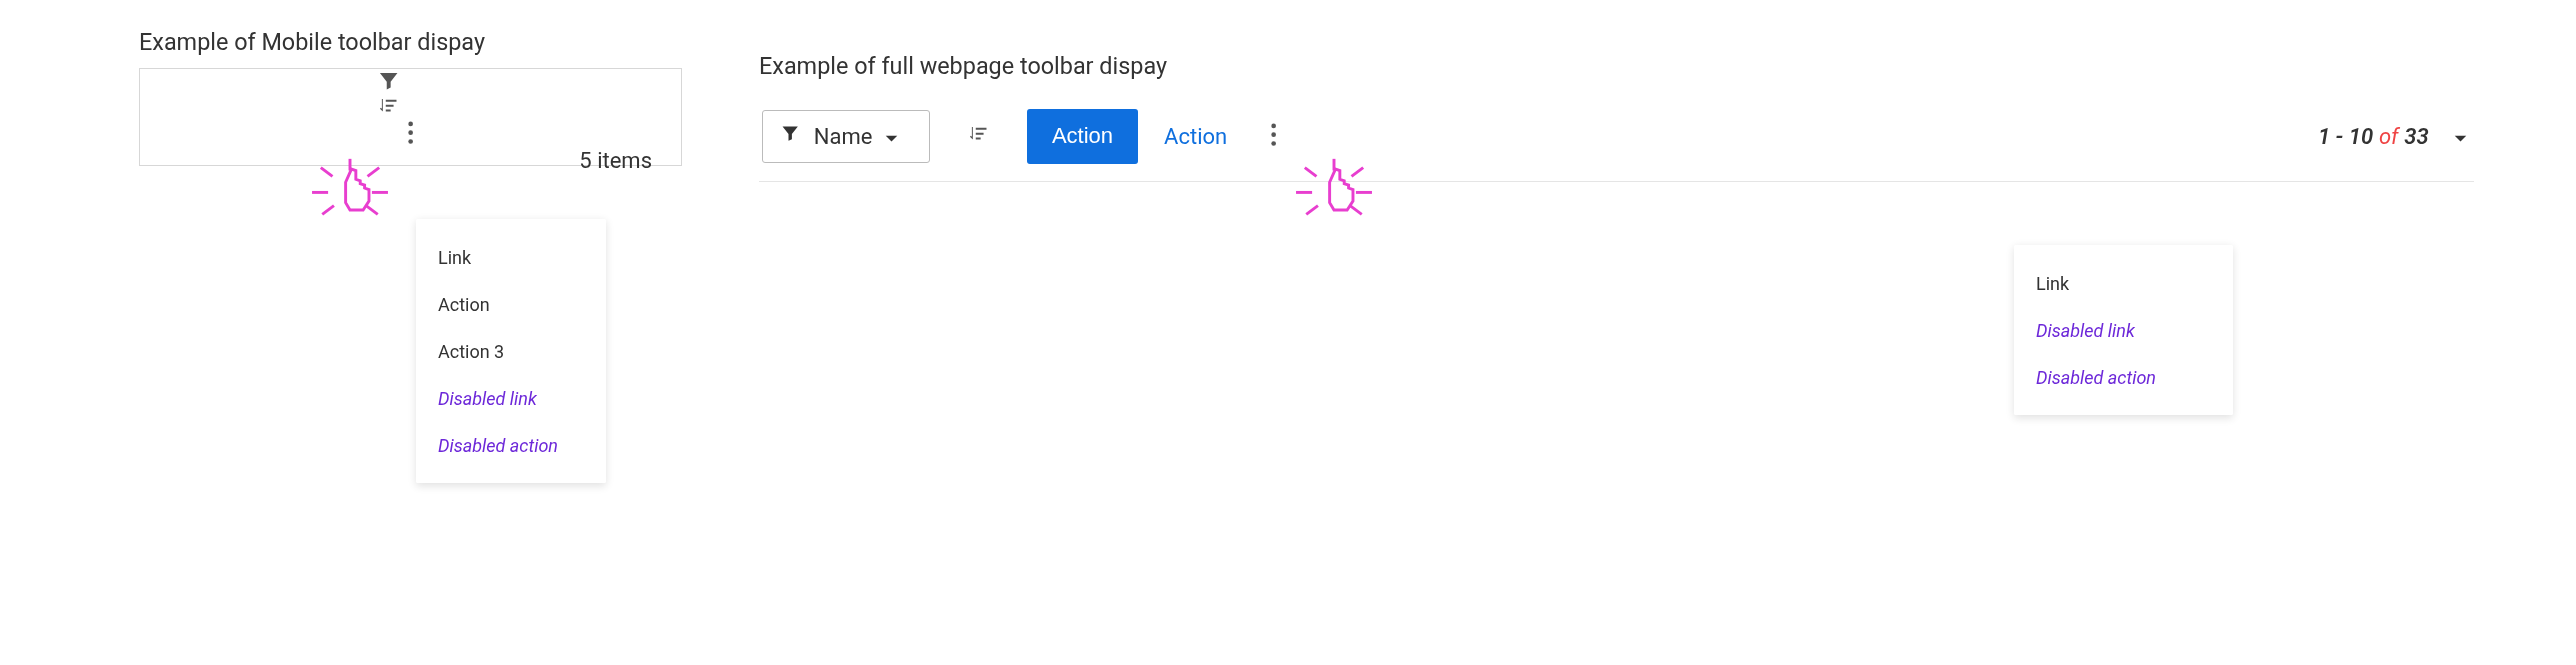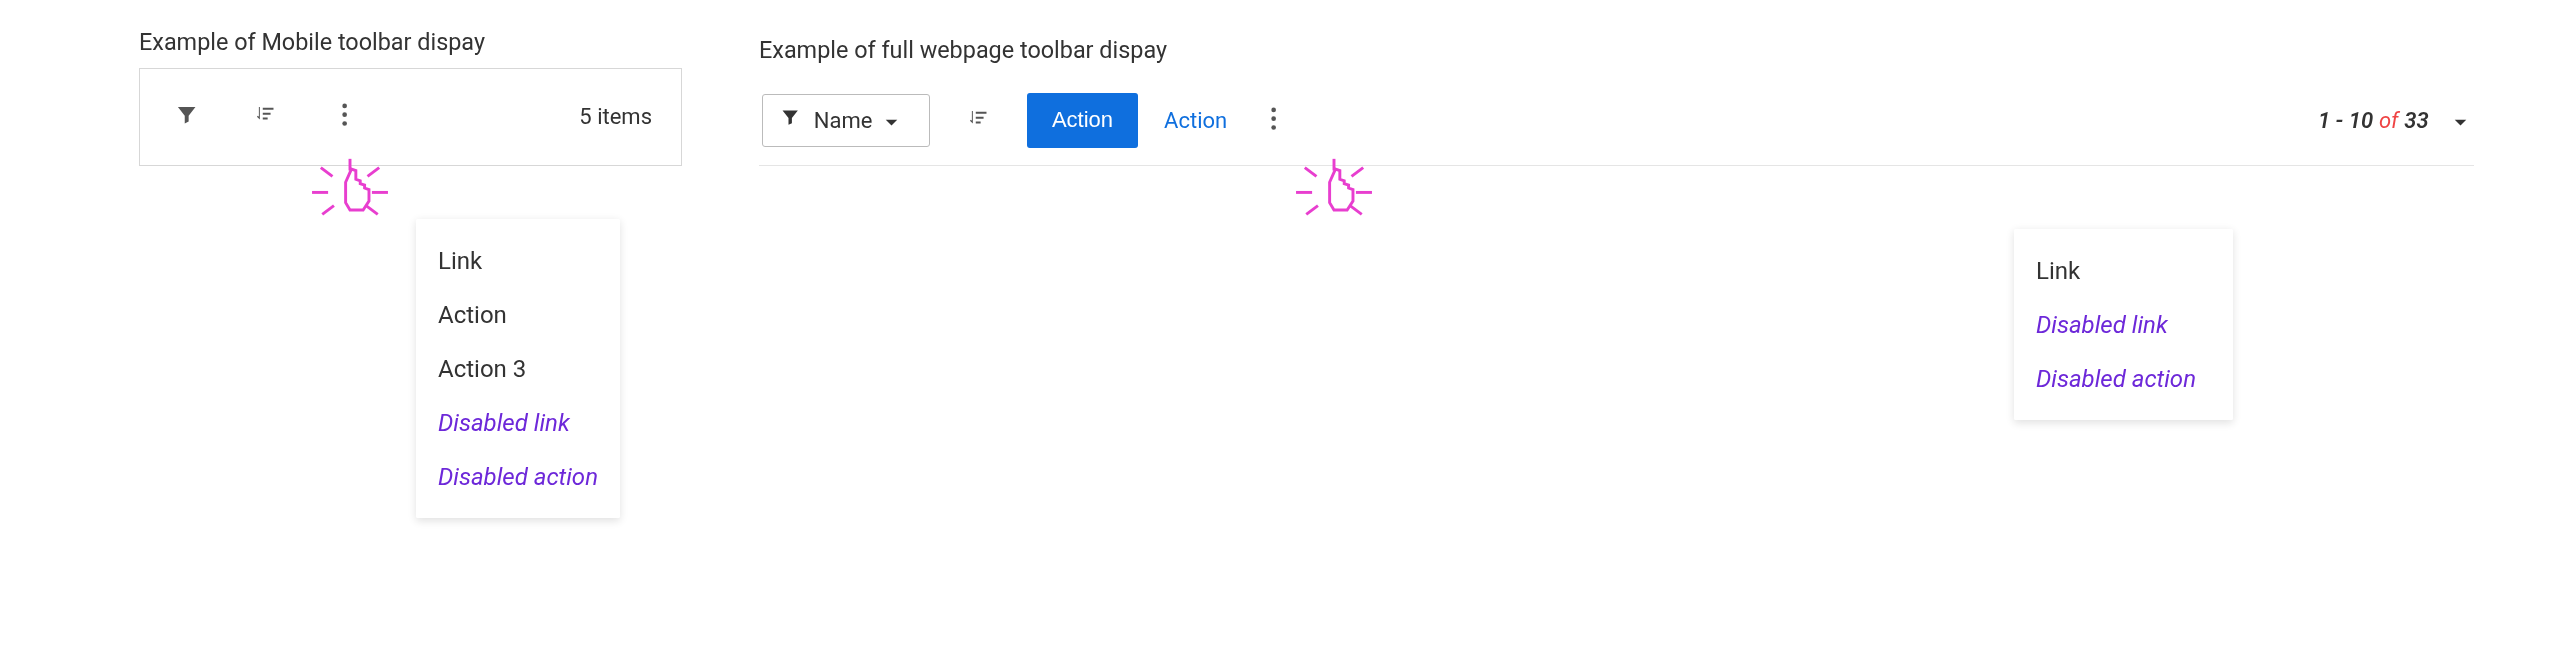--- a/index.html
+++ b/index.html
@@ -28,20 +28,21 @@
     }
     .mobile-toolbar {
       width: 543px;
       height: 98px;
       border: 1.5px solid #d7d7d7;
       background: #fff;
       display: flex;
       align-items: center;
       padding: 0 29px;
       position: relative;
+      flex-direction: column;
     }
     .icon-btn {
       display: flex;
       align-items: center;
       justify-content: center;
       width: 35px;
       height: 35px;
       margin-right: 44px;
       cursor: pointer;
     }
@@ -57,39 +58,39 @@
     .dropdown {
       position: absolute;
       background: #fff;
       box-shadow: 0 2.9px 8.8px rgba(0,0,0,0.12);
       border-radius: 1.5px;
       padding: 14.6px 0;
       min-width: 190px;
     }
     .dropdown-item {
       padding: 13px 22px;
-      font-size: 24px;
+      font-size: 18px;
       color: #333;
       cursor: pointer;
       white-space: nowrap;
     }
     .dropdown-item.disabled {
       color: #6d28d9;
       cursor: default;
       font-style: italic;
     }
     .mobile-dropdown {
       left: 277px;
       top: 191px;
     }
     
     .full-block {
       position: absolute;
       left: 759px;
-      top: 36px;
+      top: 52px;
       width: 1715px;
     }
     .full-toolbar {
       height: 90px;
       display: flex;
       align-items: center;
       padding: 0 2.9px;
       position: relative;
       border-bottom: 1.5px solid #e5e5e5;
     }

